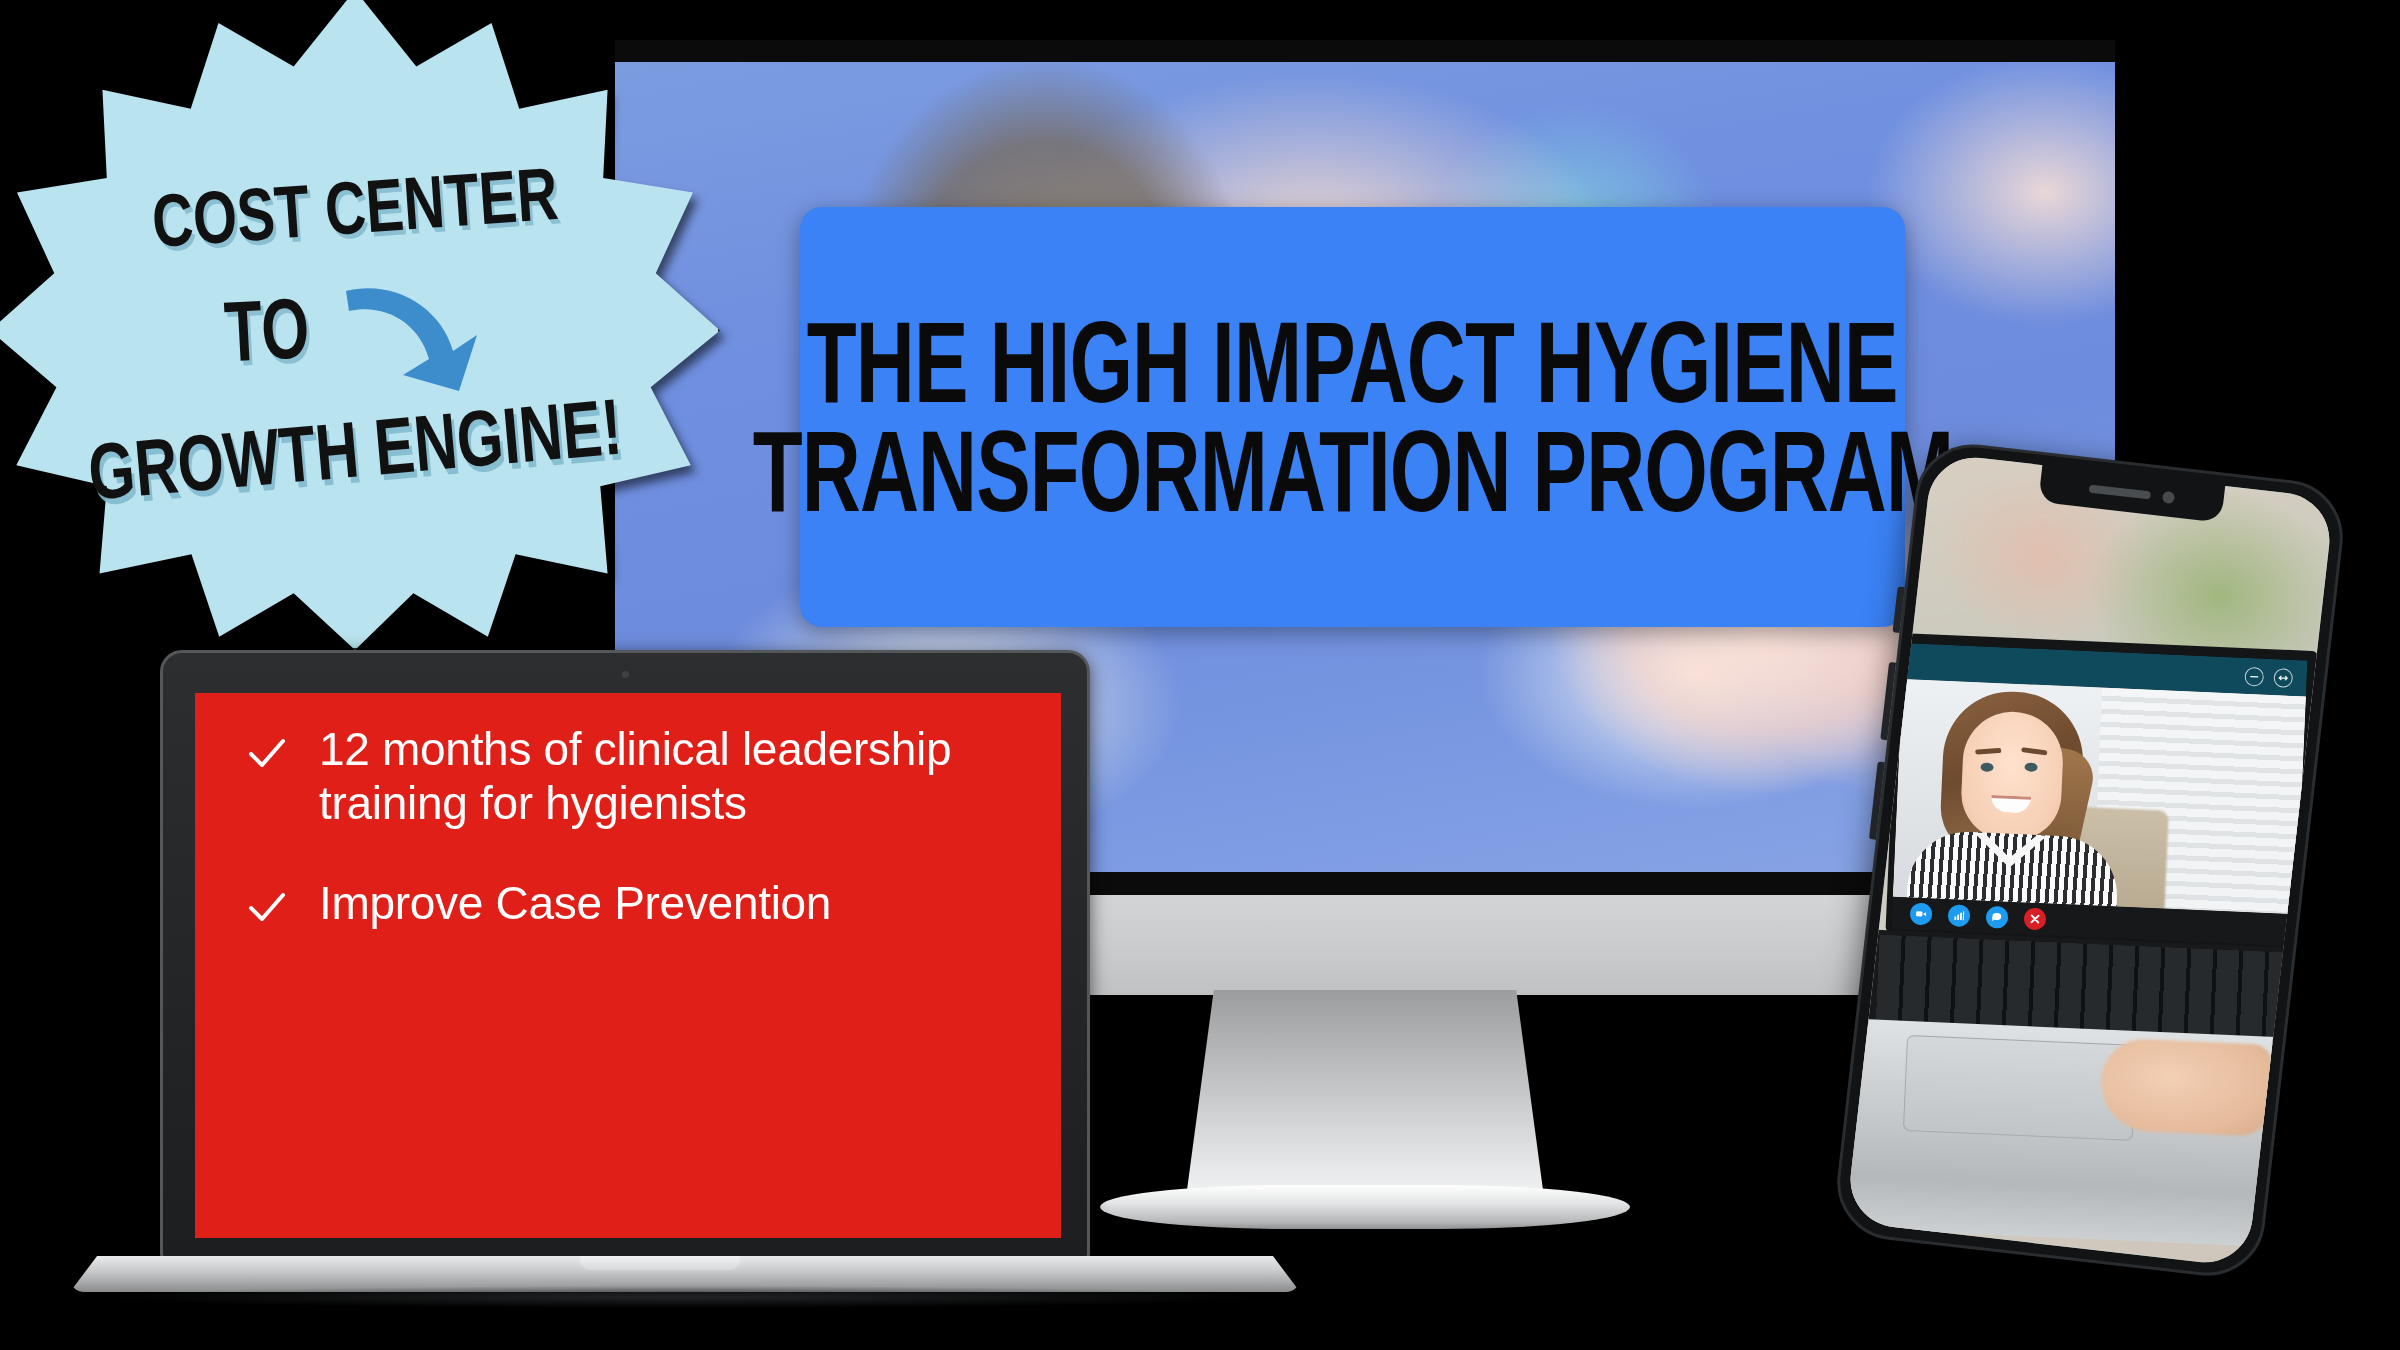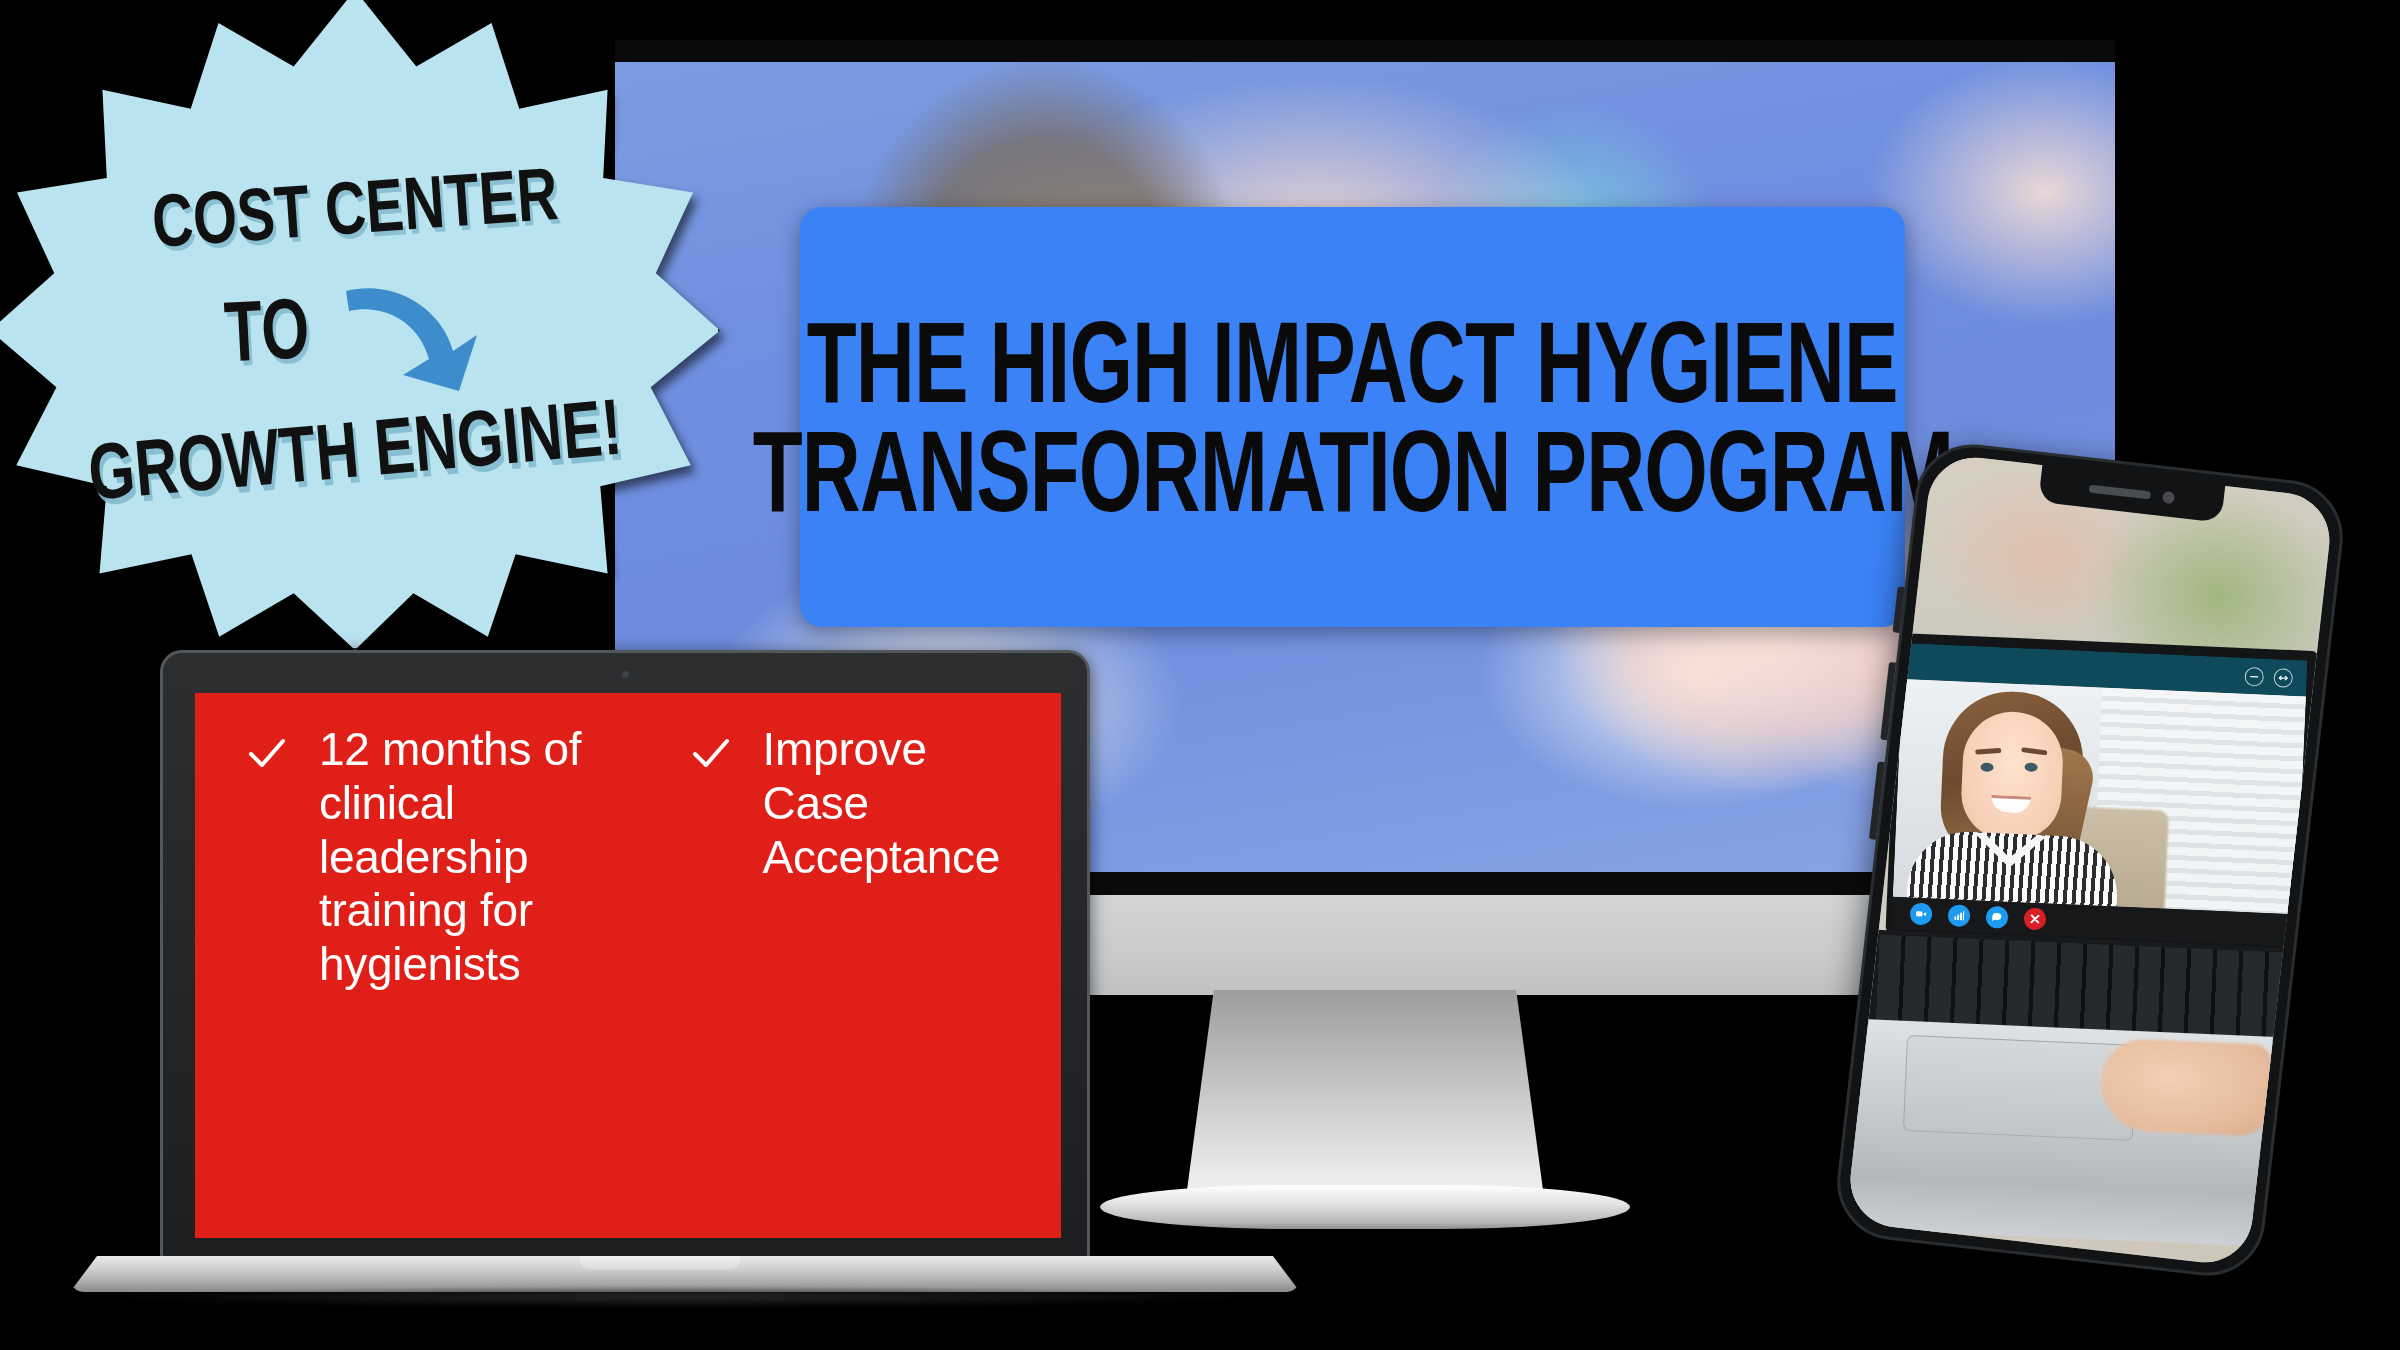--- a/index.html
+++ b/index.html
@@ -224,21 +224,21 @@
     background: #3e4144;
   }
   .laptop-screen {
     position: absolute;
     left: 32px; top: 40px;
     width: 866px;
     height: 545px;
     background: #e01f18;
     overflow: hidden;
     display: flex;
-    flex-direction: row;
+    flex-direction: column;
     justify-content: flex-start;
     padding: 30px 36px 30px 50px;
     gap: 46px;
   }
   .bullet {
     display: flex;
     align-items: flex-start;
     gap: 30px;
   }
   .bullet-check {
@@ -588,21 +588,21 @@
             <path d="M6 23 L17 34 L38 10" fill="none" stroke="#ffffff" stroke-width="4" stroke-linecap="round" stroke-linejoin="round"></path>
           </svg>
           <div class="bullet-text">12 months of clinical leadership training for hygienists</div>
         </div>
 
 
         <div class="bullet">
           <svg class="bullet-check" viewBox="0 0 44 44">
             <path d="M6 23 L17 34 L38 10" fill="none" stroke="#ffffff" stroke-width="4" stroke-linecap="round" stroke-linejoin="round"></path>
           </svg>
-          <div class="bullet-text">Improve Case Acceptance</div>
+          <div class="bullet-text">Improve Case Prevention</div>
         </div>
 
       </div>
     </div>
     <div class="laptop-base"></div>
     <div class="laptop-notch"></div>
     <div class="laptop-shadow"></div>
   </div>
 
   <div class="phone">

